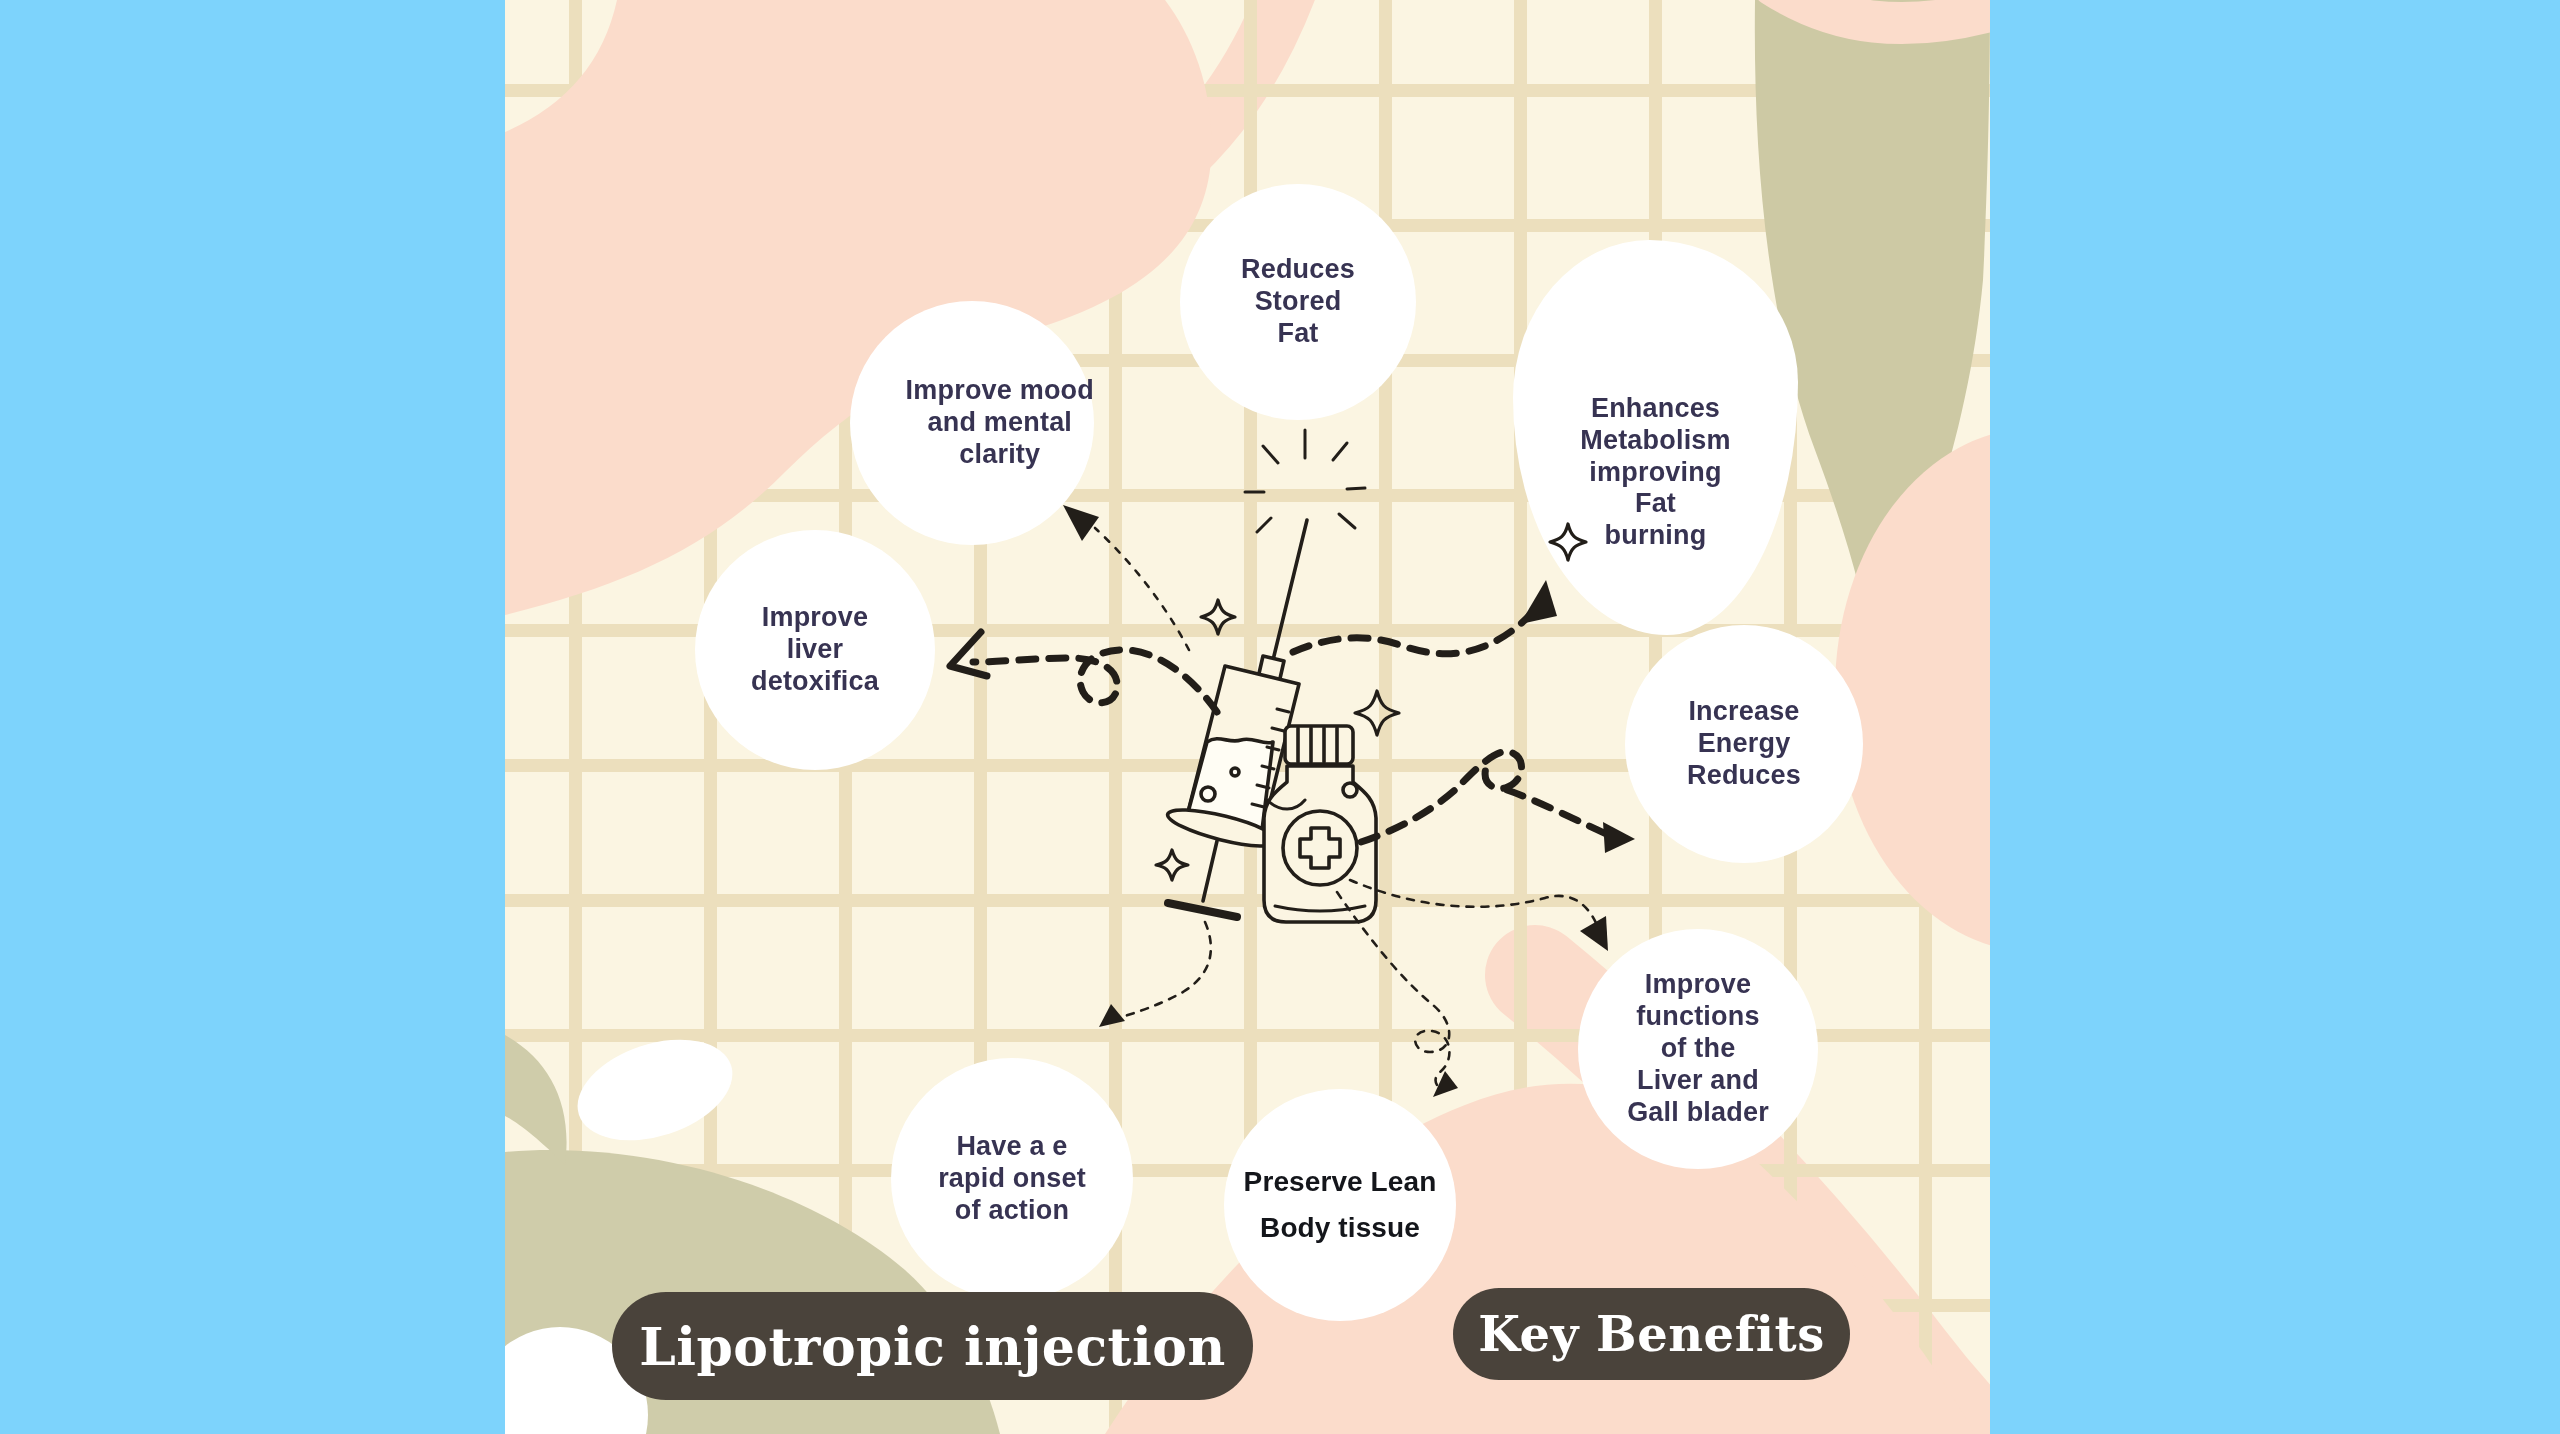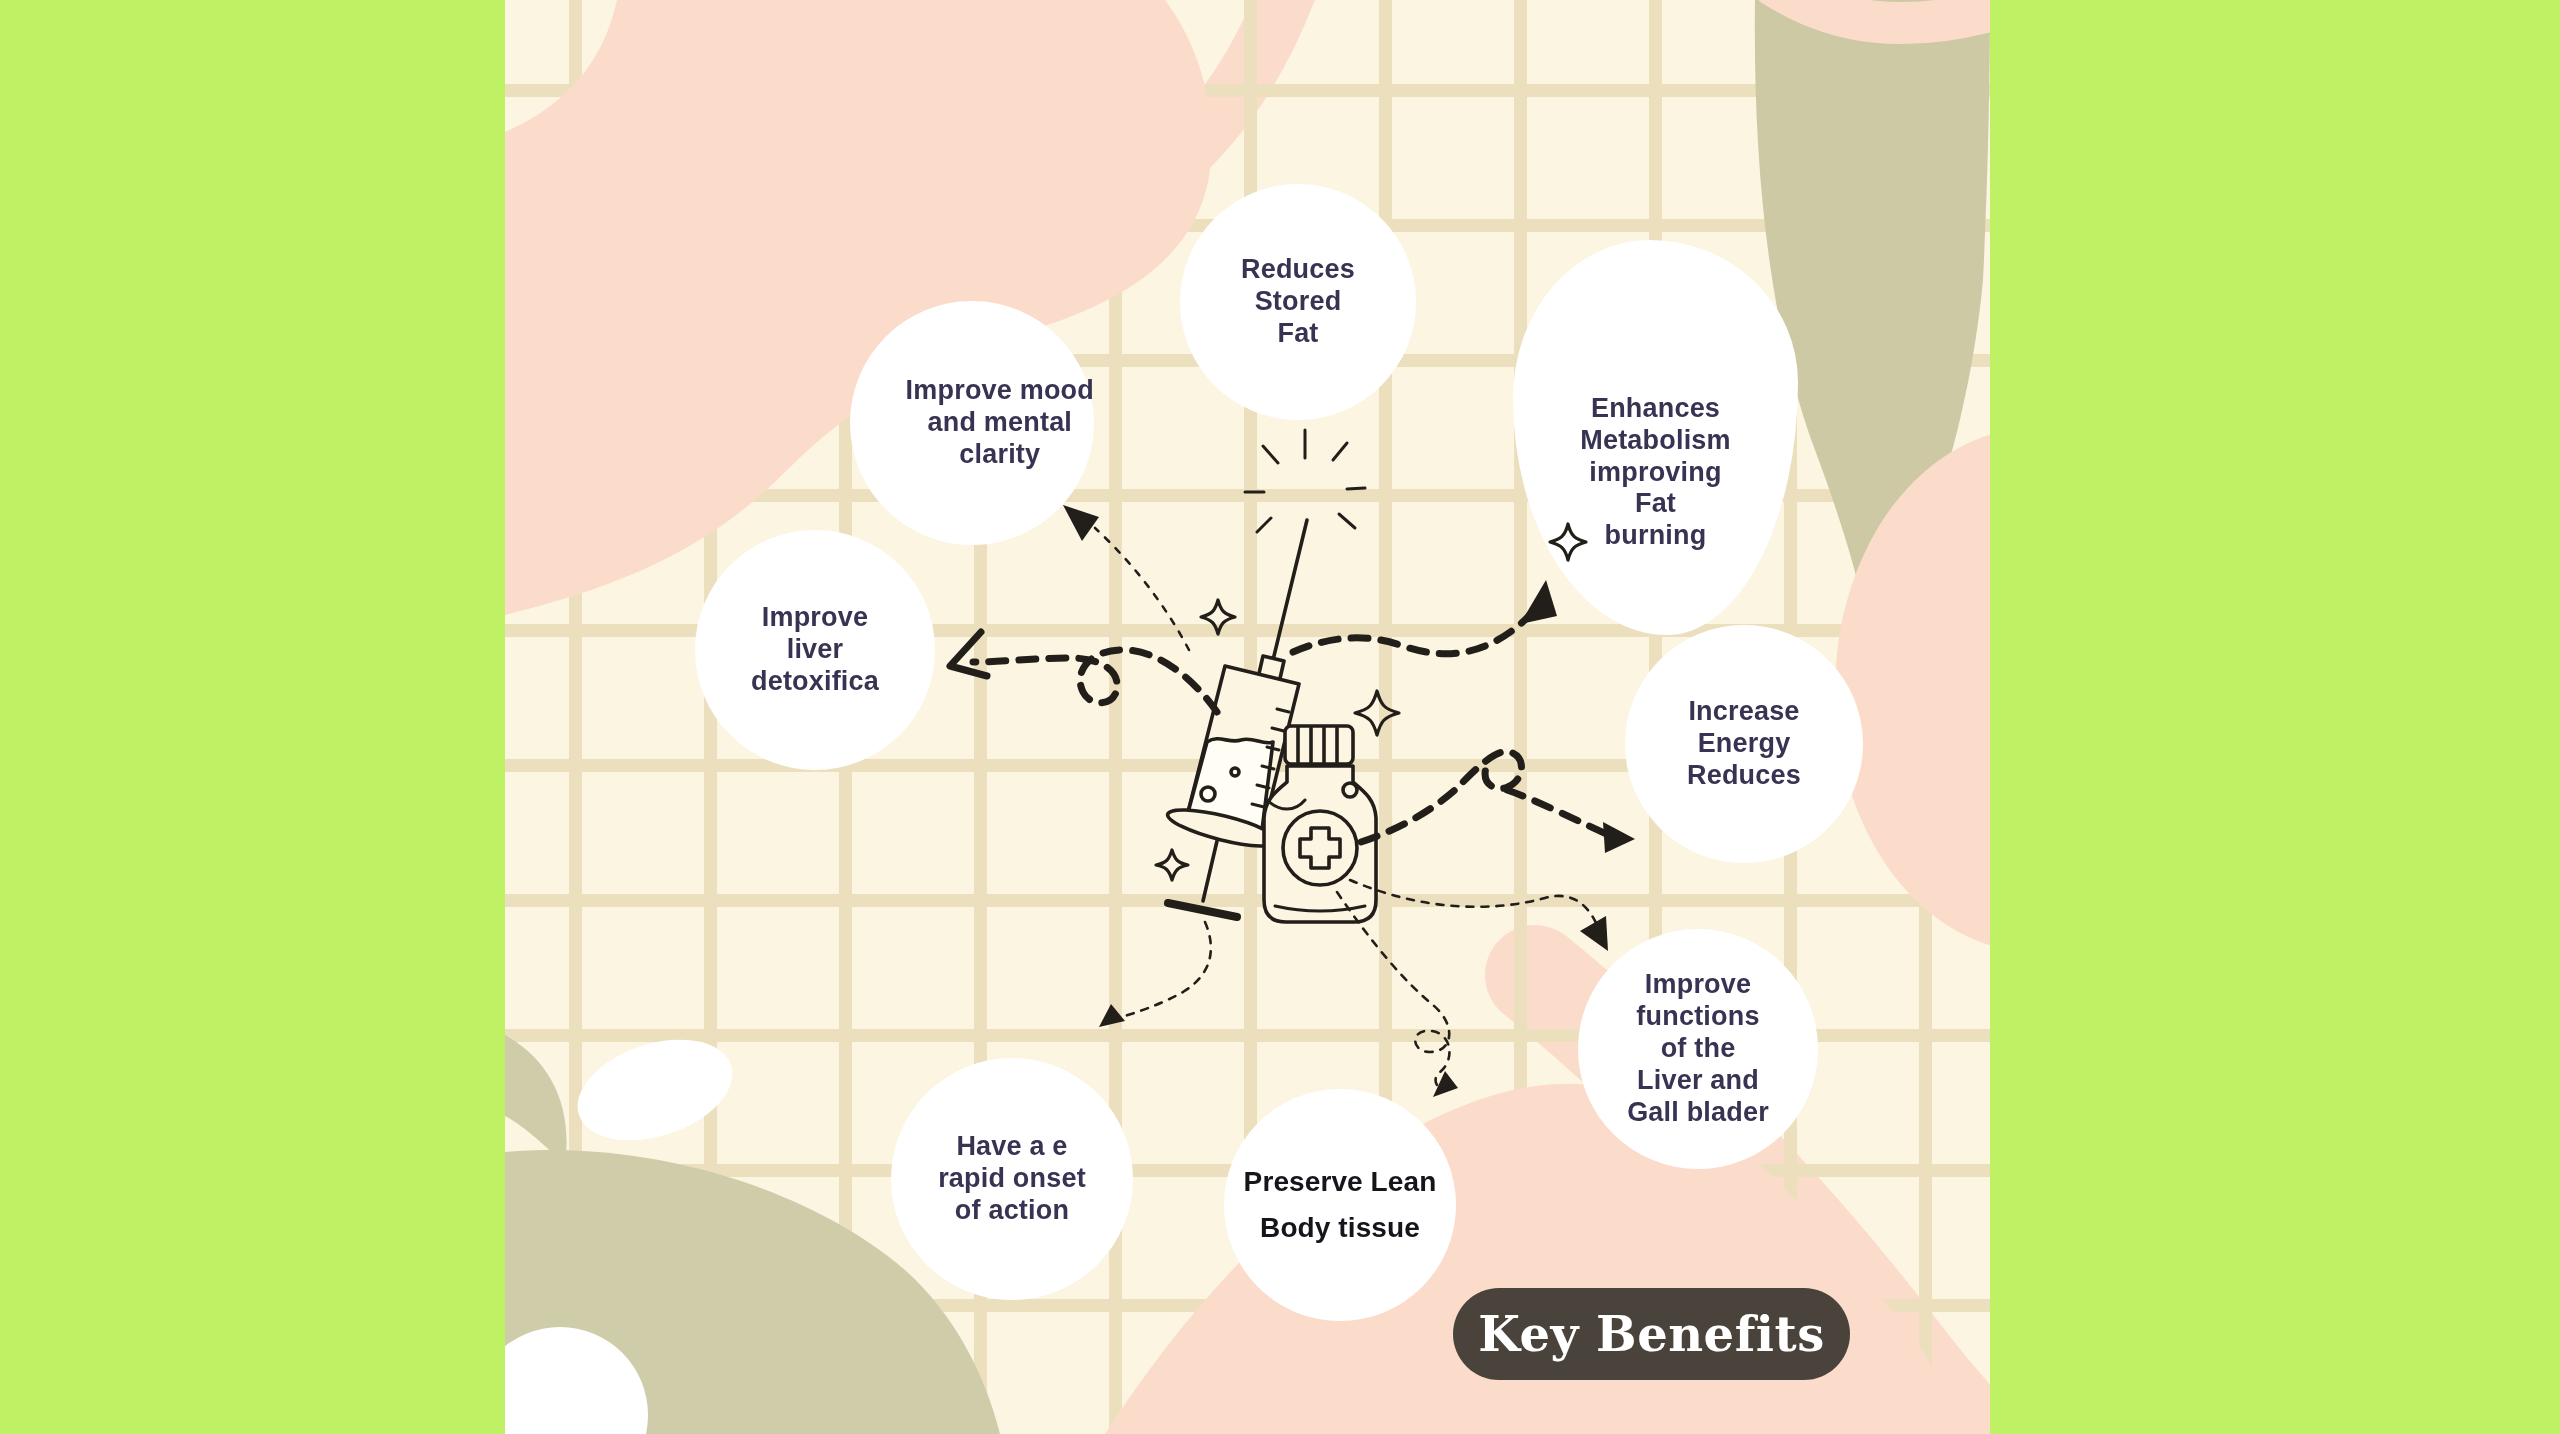--- a/index.html
+++ b/index.html
@@ -1,20 +1,20 @@
 <!DOCTYPE html>
 <html><head>
 <meta charset="utf-8">
 <style>
   html,body{margin:0;padding:0;}
   body{
     width:2560px;height:1434px;background:#ffffff;position:relative;
     font-family:"Liberation Sans",sans-serif;overflow:hidden;
   }
-  #stage{position:absolute;inset:0;background:#bef264;padding-left:8px;}
+  #stage{position:absolute;inset:0;background:#7dd3fc;padding-left:8px;}
   #content{
     position:absolute;left:505px;top:0;width:1485px;height:1434px;
     background:#fbf5e2;overflow:hidden;
   }
   .layer{position:absolute;left:0;top:0;width:1485px;height:1434px;}
   
   #grid{
     background-image:
       repeating-linear-gradient(to right, rgba(0,0,0,0) 0 122px, #ecdfbd 122px 135px),
       repeating-linear-gradient(to bottom, rgba(0,0,0,0) 0 122px, #ecdfbd 122px 135px);
@@ -181,18 +181,21 @@
         <polygon points="1103,951 1101,916 1075,931" fill="#221e19" stroke="none"></polygon>
 
         <path d="M 700 922 C 712 950, 706 975, 678 992 C 655 1005, 630 1013, 610 1019" stroke-width="2.6" stroke-dasharray="7 8"></path>
         <polygon points="594,1027 620,1021 606,1004" fill="#221e19" stroke="none"></polygon>
 
         <path d="M 832 892 C 868 945, 900 982, 928 1005 C 952 1025, 948 1052, 925 1052 C 905 1052, 905 1028, 927 1031 C 947 1034, 950 1060, 935 1072 C 928 1078, 930 1085, 936 1089" stroke-width="2.6" stroke-dasharray="7 8"></path>
         <polygon points="928,1097 953,1088 940,1071" fill="#221e19" stroke="none"></polygon>
       </g>
     </svg>
 
+    <div id="badge-lipotropic" class="badge">
+      <span>Lipotropic injection</span>
+    </div>
     <div id="badge-keybenefits" class="badge">
       <span>Key Benefits</span>
     </div>
 
   </div>
 </div>
 
 </body></html>

